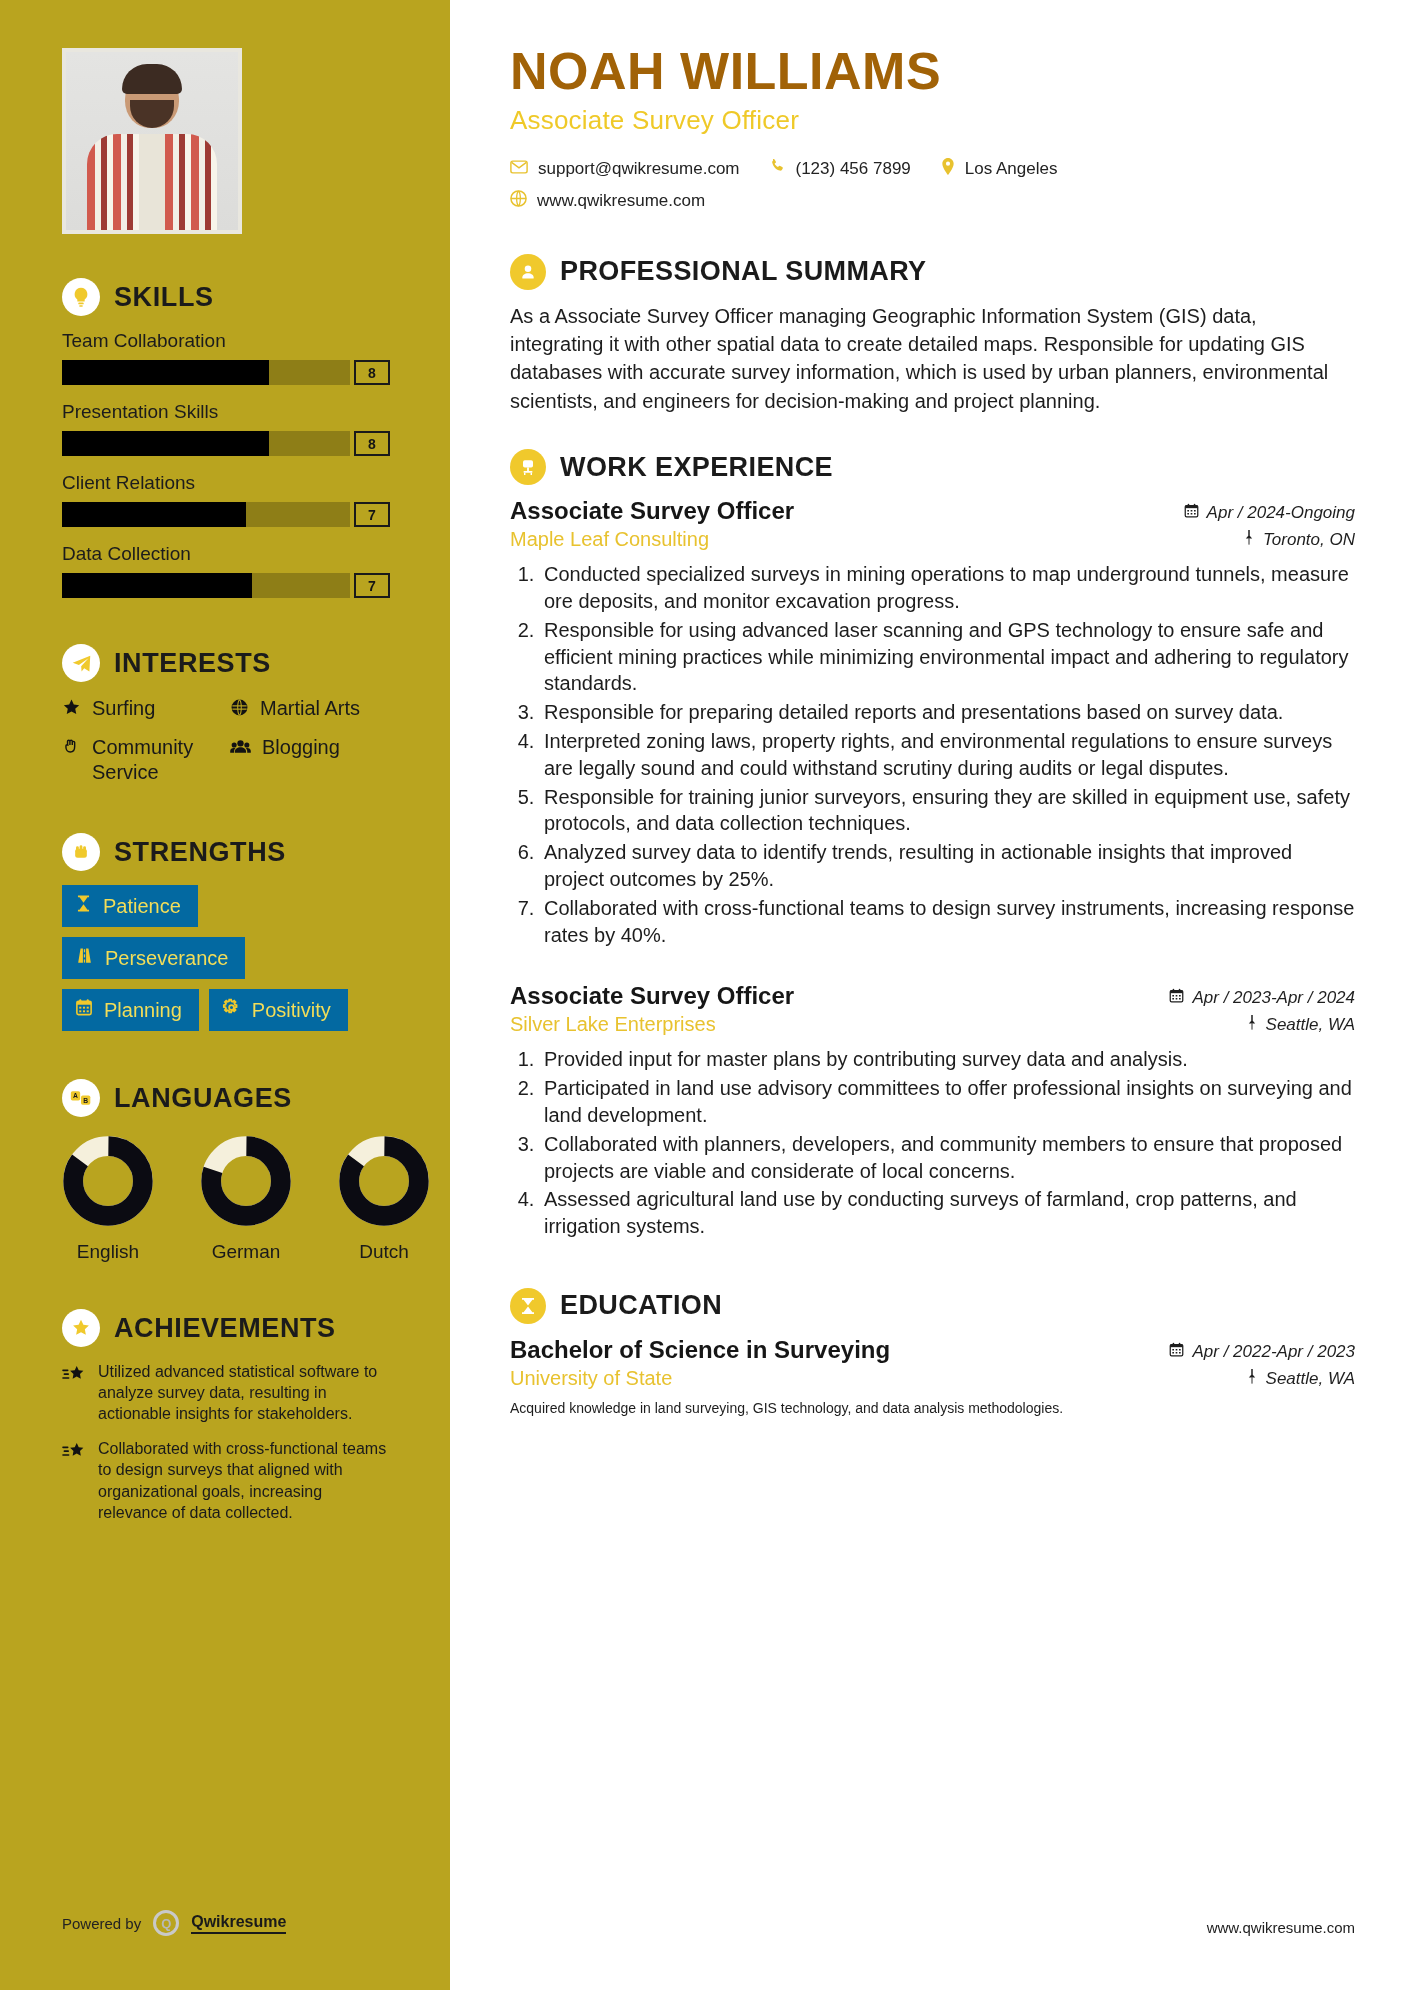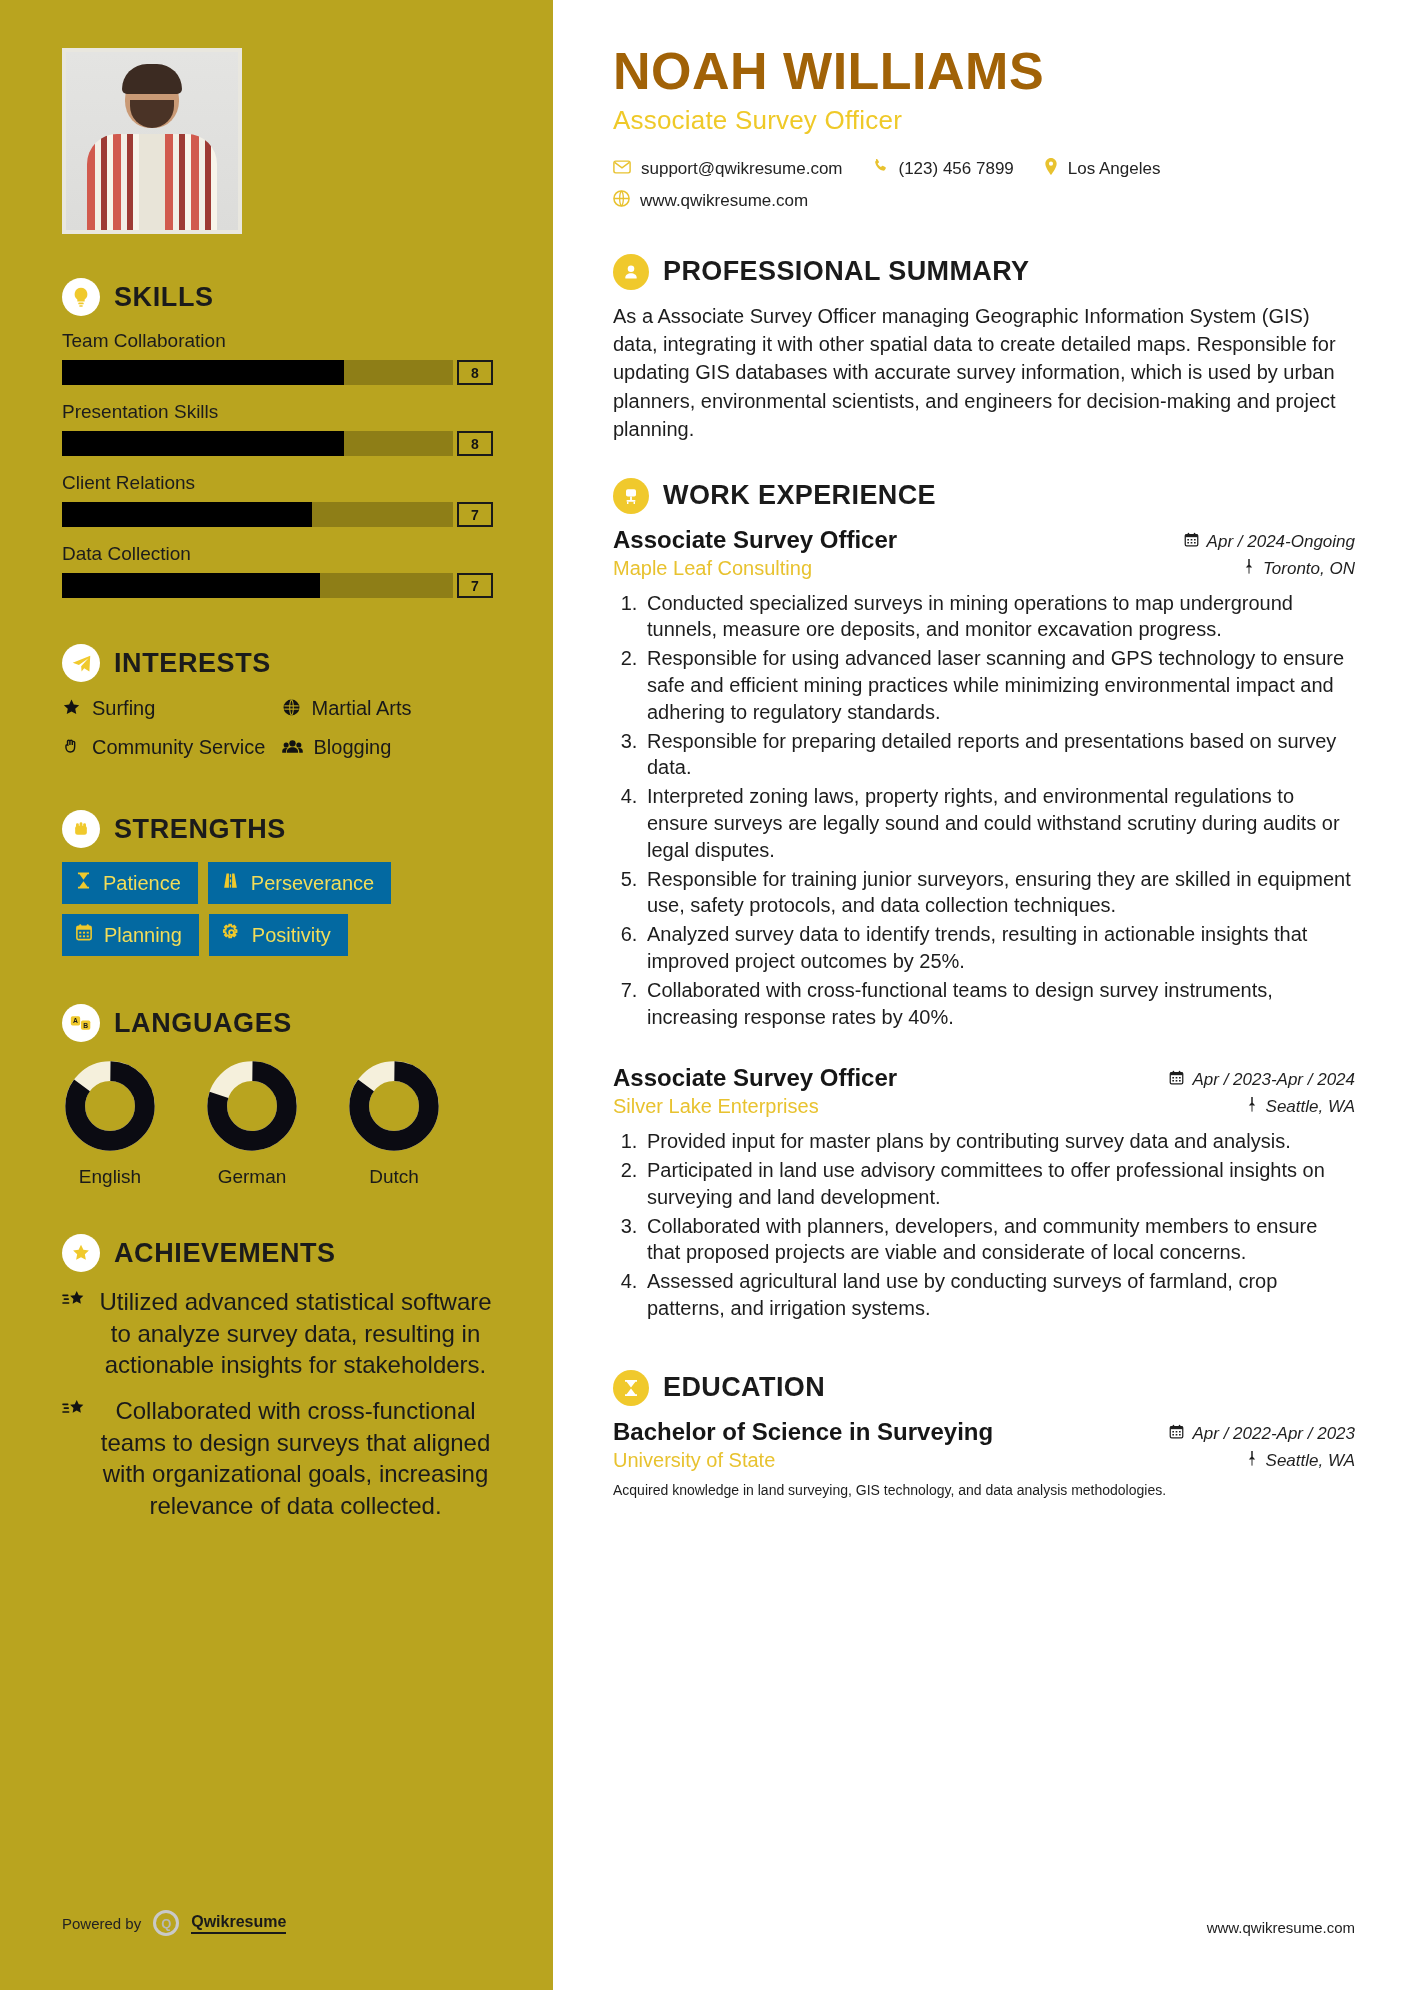--- a/index.html
+++ b/index.html
@@ -12,21 +12,21 @@
     position: relative;
     width: 1407px;
     height: 1990px;
     background: #ffffff;
     display: flex;
     overflow: hidden;
   }
 
   
   .sidebar {
-    width: 553px;
+    width: 450px;
     background: #b9a41f;
     padding: 48px 0 0 0;
     position: relative;
     flex-shrink: 0;
   }
   .sidebar-inner { padding: 0 60px 0 62px; }
 
   .photo-frame {
     width: 180px;
     height: 186px;
@@ -134,21 +134,21 @@
   }
   .lang-cell { text-align: center; width: 96px; }
   .lang-label { font-size: 19px; color: #1a1a1a; margin-top: 10px; }
 
   .ach-wrap { margin-top: 46px; }
   .ach-item {
     display: flex; gap: 12px; align-items: flex-start;
     margin-top: 14px;
   }
   .ach-text {
-    font-size: 24px; color: #1a1a1a; line-height: 1.32; text-align: center;
+    font-size: 16px; color: #1a1a1a; line-height: 1.32;
   }
   .ach-icon { flex-shrink: 0; margin-top: 4px; }
 
   .footer-left {
     position: absolute; left: 62px; bottom: 54px;
     display: flex; align-items: center; gap: 12px;
   }
   .pw-text { font-size: 15px; color: #222; }
   .qwik-logo {
     width: 26px; height: 26px; border-radius: 50%;

